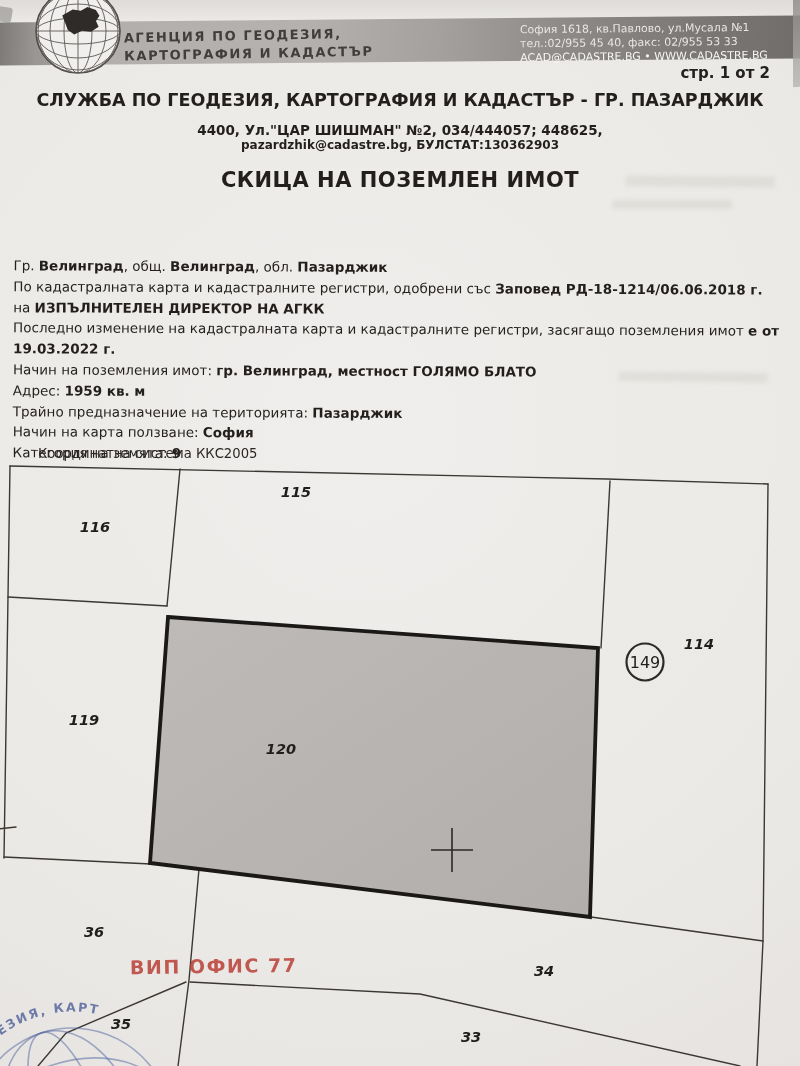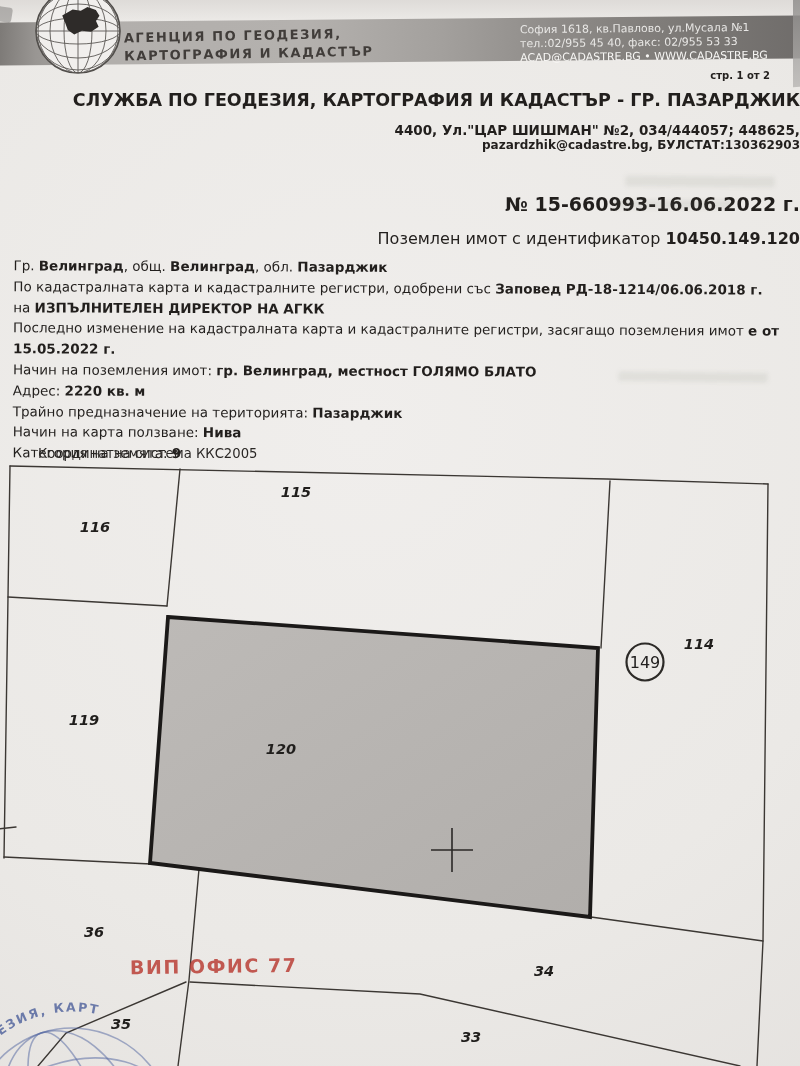--- a/index.html
+++ b/index.html
@@ -21,23 +21,23 @@
   .agency{
     position:absolute;left:124px;top:27px;line-height:18px;
     font-size:13px;font-weight:bold;letter-spacing:1.6px;color:#413d3a;
     transform:rotate(-1.1deg);white-space:nowrap;
   }
   .addr{
     position:absolute;right:32px;top:22px;line-height:13.5px;font-size:11px;
     color:#e8e7e5;transform:rotate(-0.6deg);white-space:nowrap;text-align:left;
   }
   .addr .l3{color:#f7f6f4;margin-top:1px;}
-  .pageno{position:absolute;right:30px;top:70px;font-size:10px;font-weight:bold;color:#24211f;}
+  .pageno{position:absolute;right:30px;top:64px;font-size:15px;font-weight:bold;color:#24211f;}
   
-  .ctr{position:absolute;left:0;width:100%;text-align:right;white-space:nowrap;}
+  .ctr{position:absolute;left:0;width:100%;text-align:center;white-space:nowrap;}
   .office-title{top:90px;font-size:17.5px;font-weight:bold;}
   .office-a1{top:122px;font-size:13.5px;font-weight:bold;}
   .office-a2{top:138px;font-size:12px;font-weight:bold;}
   .doc-title{top:168px;font-size:21px;font-weight:bold;letter-spacing:.5px;}
   .doc-num{top:193px;font-size:19px;font-weight:bold;}
   .ident{top:229px;font-size:16px;}
   
   .info{
     position:absolute;left:13px;top:257px;width:786px;
     font-size:13.5px;line-height:20.8px;transform:rotate(0.25deg);
@@ -102,35 +102,32 @@
     <div>тел.:02/955 45 40, факс: 02/955 53 33</div>
     <div class="l3">ACAD@CADASTRE.BG • WWW.CADASTRE.BG</div>
   </div>
 
   <div class="pageno">стр. 1 от 2</div>
 
   <div class="ctr office-title">СЛУЖБА ПО ГЕОДЕЗИЯ, КАРТОГРАФИЯ И КАДАСТЪР - ГР. ПАЗАРДЖИК</div>
   <div class="ctr office-a1">4400, Ул."ЦАР ШИШМАН" №2, 034/444057; 448625,</div>
   <div class="ctr office-a2">pazardzhik@cadastre.bg, БУЛСТАТ:130362903</div>
 
-  <div class="ctr doc-num">№ 15-660993-16.06.2022 г.</div>
-  <div class="ctr ident">
-    <span>Поземлен имот с идентификатор </span><span class="b">10450.149.120</span>
-  </div>
+  <div class="ctr doc-title">СКИЦА НА ПОЗЕМЛЕН ИМОТ</div>
 
   <div class="info">
       <div class="info-line"><span>Гр. </span><span class="b">Велинград</span><span>, общ. </span><span class="b">Велинград</span><span>, обл. </span><span class="b">Пазарджик</span></div>
       <div class="info-line"><span>По кадастралната карта и кадастралните регистри, одобрени със </span><span class="b">Заповед РД-18-1214/06.06.2018 г.</span></div>
       <div class="info-line"><span>на </span><span class="b">ИЗПЪЛНИТЕЛЕН ДИРЕКТОР НА АГКК</span></div>
       <div class="info-line"><span>Последно изменение на кадастралната карта и кадастралните регистри, засягащо поземления имот </span><span class="b">е от</span></div>
-      <div class="info-line"><span class="b">15.05.2022 г.</span></div>
+      <div class="info-line"><span class="b">19.03.2022 г.</span></div>
       <div class="info-line"><span>Начин на поземления имот: </span><span class="b">гр. Велинград, местност ГОЛЯМО БЛАТО</span></div>
-      <div class="info-line"><span>Адрес: </span><span class="b">2220 кв. м</span></div>
+      <div class="info-line"><span>Адрес: </span><span class="b">1959 кв. м</span></div>
       <div class="info-line"><span>Трайно предназначение на територията: </span><span class="b">Пазарджик</span></div>
-      <div class="info-line"><span>Начин на карта ползване: </span><span class="b">Нива</span></div>
+      <div class="info-line"><span>Начин на карта ползване: </span><span class="b">София</span></div>
       <div class="info-line"><span>Категория на земята: </span><span class="b">9</span></div>
     </div>
 
   <div class="coordlbl">Координатна система ККС2005</div>
 
   <svg class="mapsvg" viewBox="0 0 800 1066">
     <defs>
       <linearGradient id="pfill" x1="0" y1="0" x2="1" y2="1">
         <stop offset="0" stop-color="#bdbab7"></stop>
           <stop offset="1" stop-color="#b1aeab"></stop>

